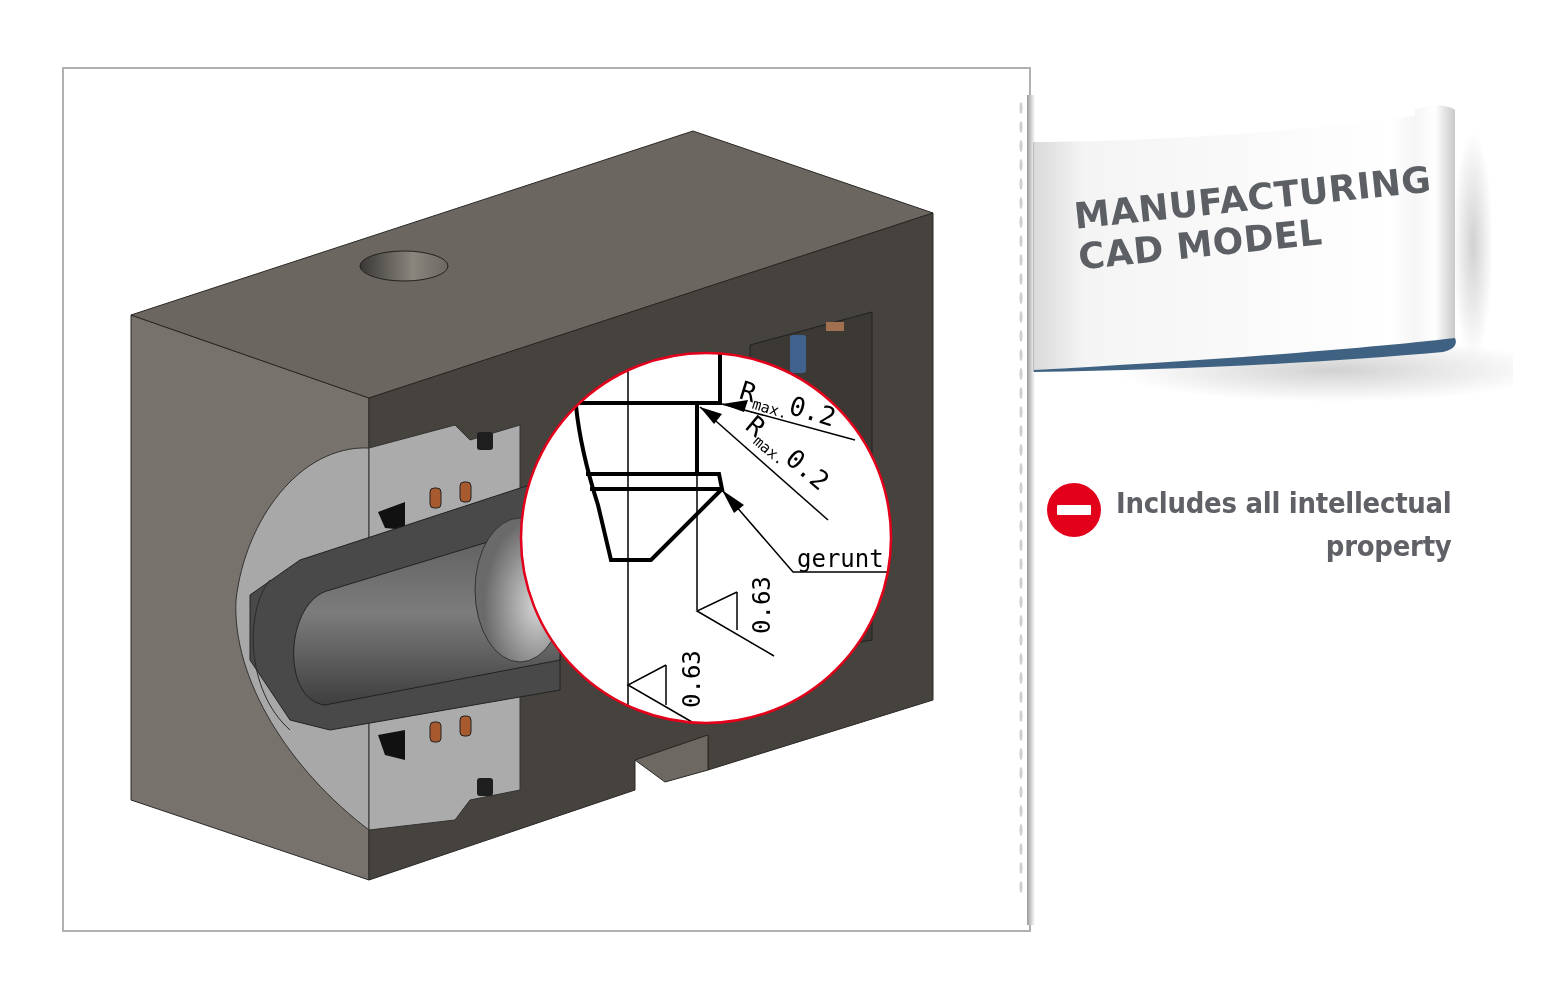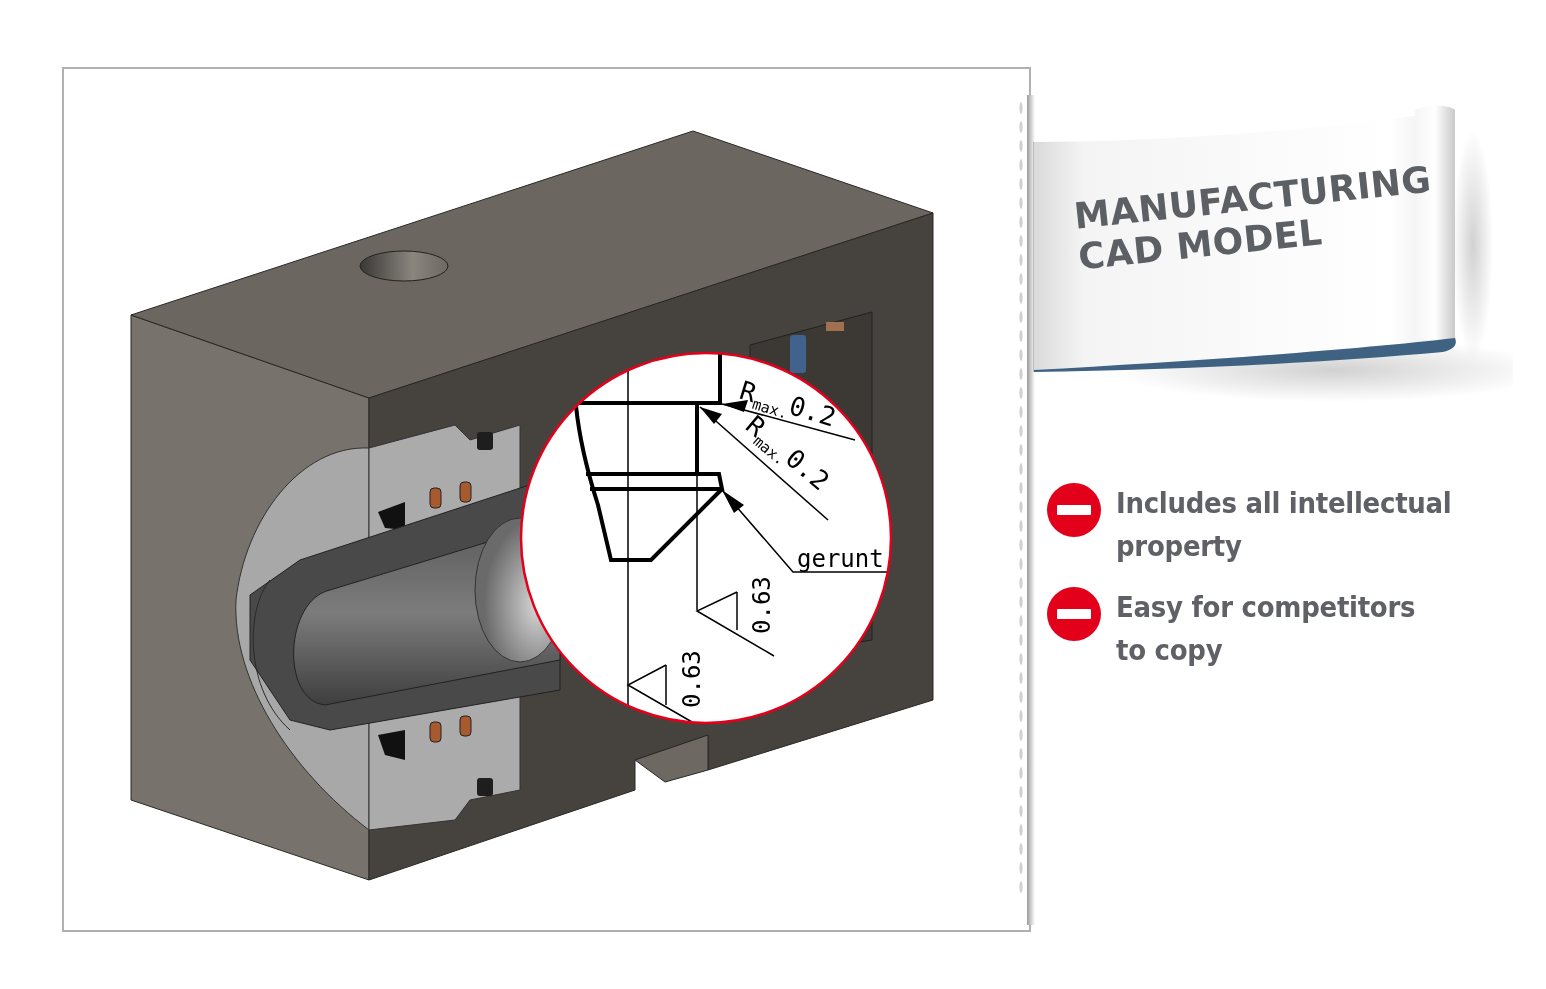--- a/index.html
+++ b/index.html
@@ -14,21 +14,21 @@
 
   svg.cad { position: absolute; left: 0; top: 0; }
 
   .ribbon-wrap { position: absolute; left: 1033px; top: 100px; width: 480px; height: 320px; }
   .ribbon-text { position: absolute; left: 1072px; top: 196px; transform: rotate(-6deg);
                  transform-origin: left top; color: #5c5f63; font-weight: bold;
                  font-family: "DejaVu Sans", sans-serif; line-height: 41px; letter-spacing: 0.5px; }
   .ribbon-text div { font-size: 36px; }
 
   .pros { position: absolute; left: 1046px; top: 482px; width: 460px; }
-  .pro-item { display: flex; align-items: flex-start; margin-bottom: 18px; }
+  .pro-item { display: flex; align-items: flex-start; margin-bottom: 18px; text-align: right; }
   .no-icon { width: 56px; height: 56px; flex: 0 0 56px; margin-top: 0px; }
   .pro-text { margin-left: 14px; color: #5f6166; font-weight: bold; font-size: 28px;
               line-height: 43px; font-family: "DejaVu Sans", sans-serif; letter-spacing: -0.3px;
               transform: scaleX(0.93); transform-origin: left center; }
 </style>
 </head>
 <body>
 
 <div class="frame"></div>
 
@@ -206,23 +206,13 @@
   <div class="pro-item">
     <svg class="no-icon" viewBox="0 0 56 56">
       <circle cx="28" cy="28" r="27" fill="#e3001b"></circle>
       <rect x="11" y="23" width="34" height="10" rx="1" fill="#ffffff"></rect>
     </svg>
     <div class="pro-text">
       <div>Includes all intellectual</div>
       <div>property</div>
     </div>
   </div>
-  <div class="pro-item">
-    <svg class="no-icon" viewBox="0 0 56 56">
-      <circle cx="28" cy="28" r="27" fill="#e3001b"></circle>
-      <rect x="11" y="23" width="34" height="10" rx="1" fill="#ffffff"></rect>
-    </svg>
-    <div class="pro-text">
-      <div>Easy for competitors</div>
-      <div>to copy</div>
-    </div>
-  </div>
 </div>
 
 </body></html>

